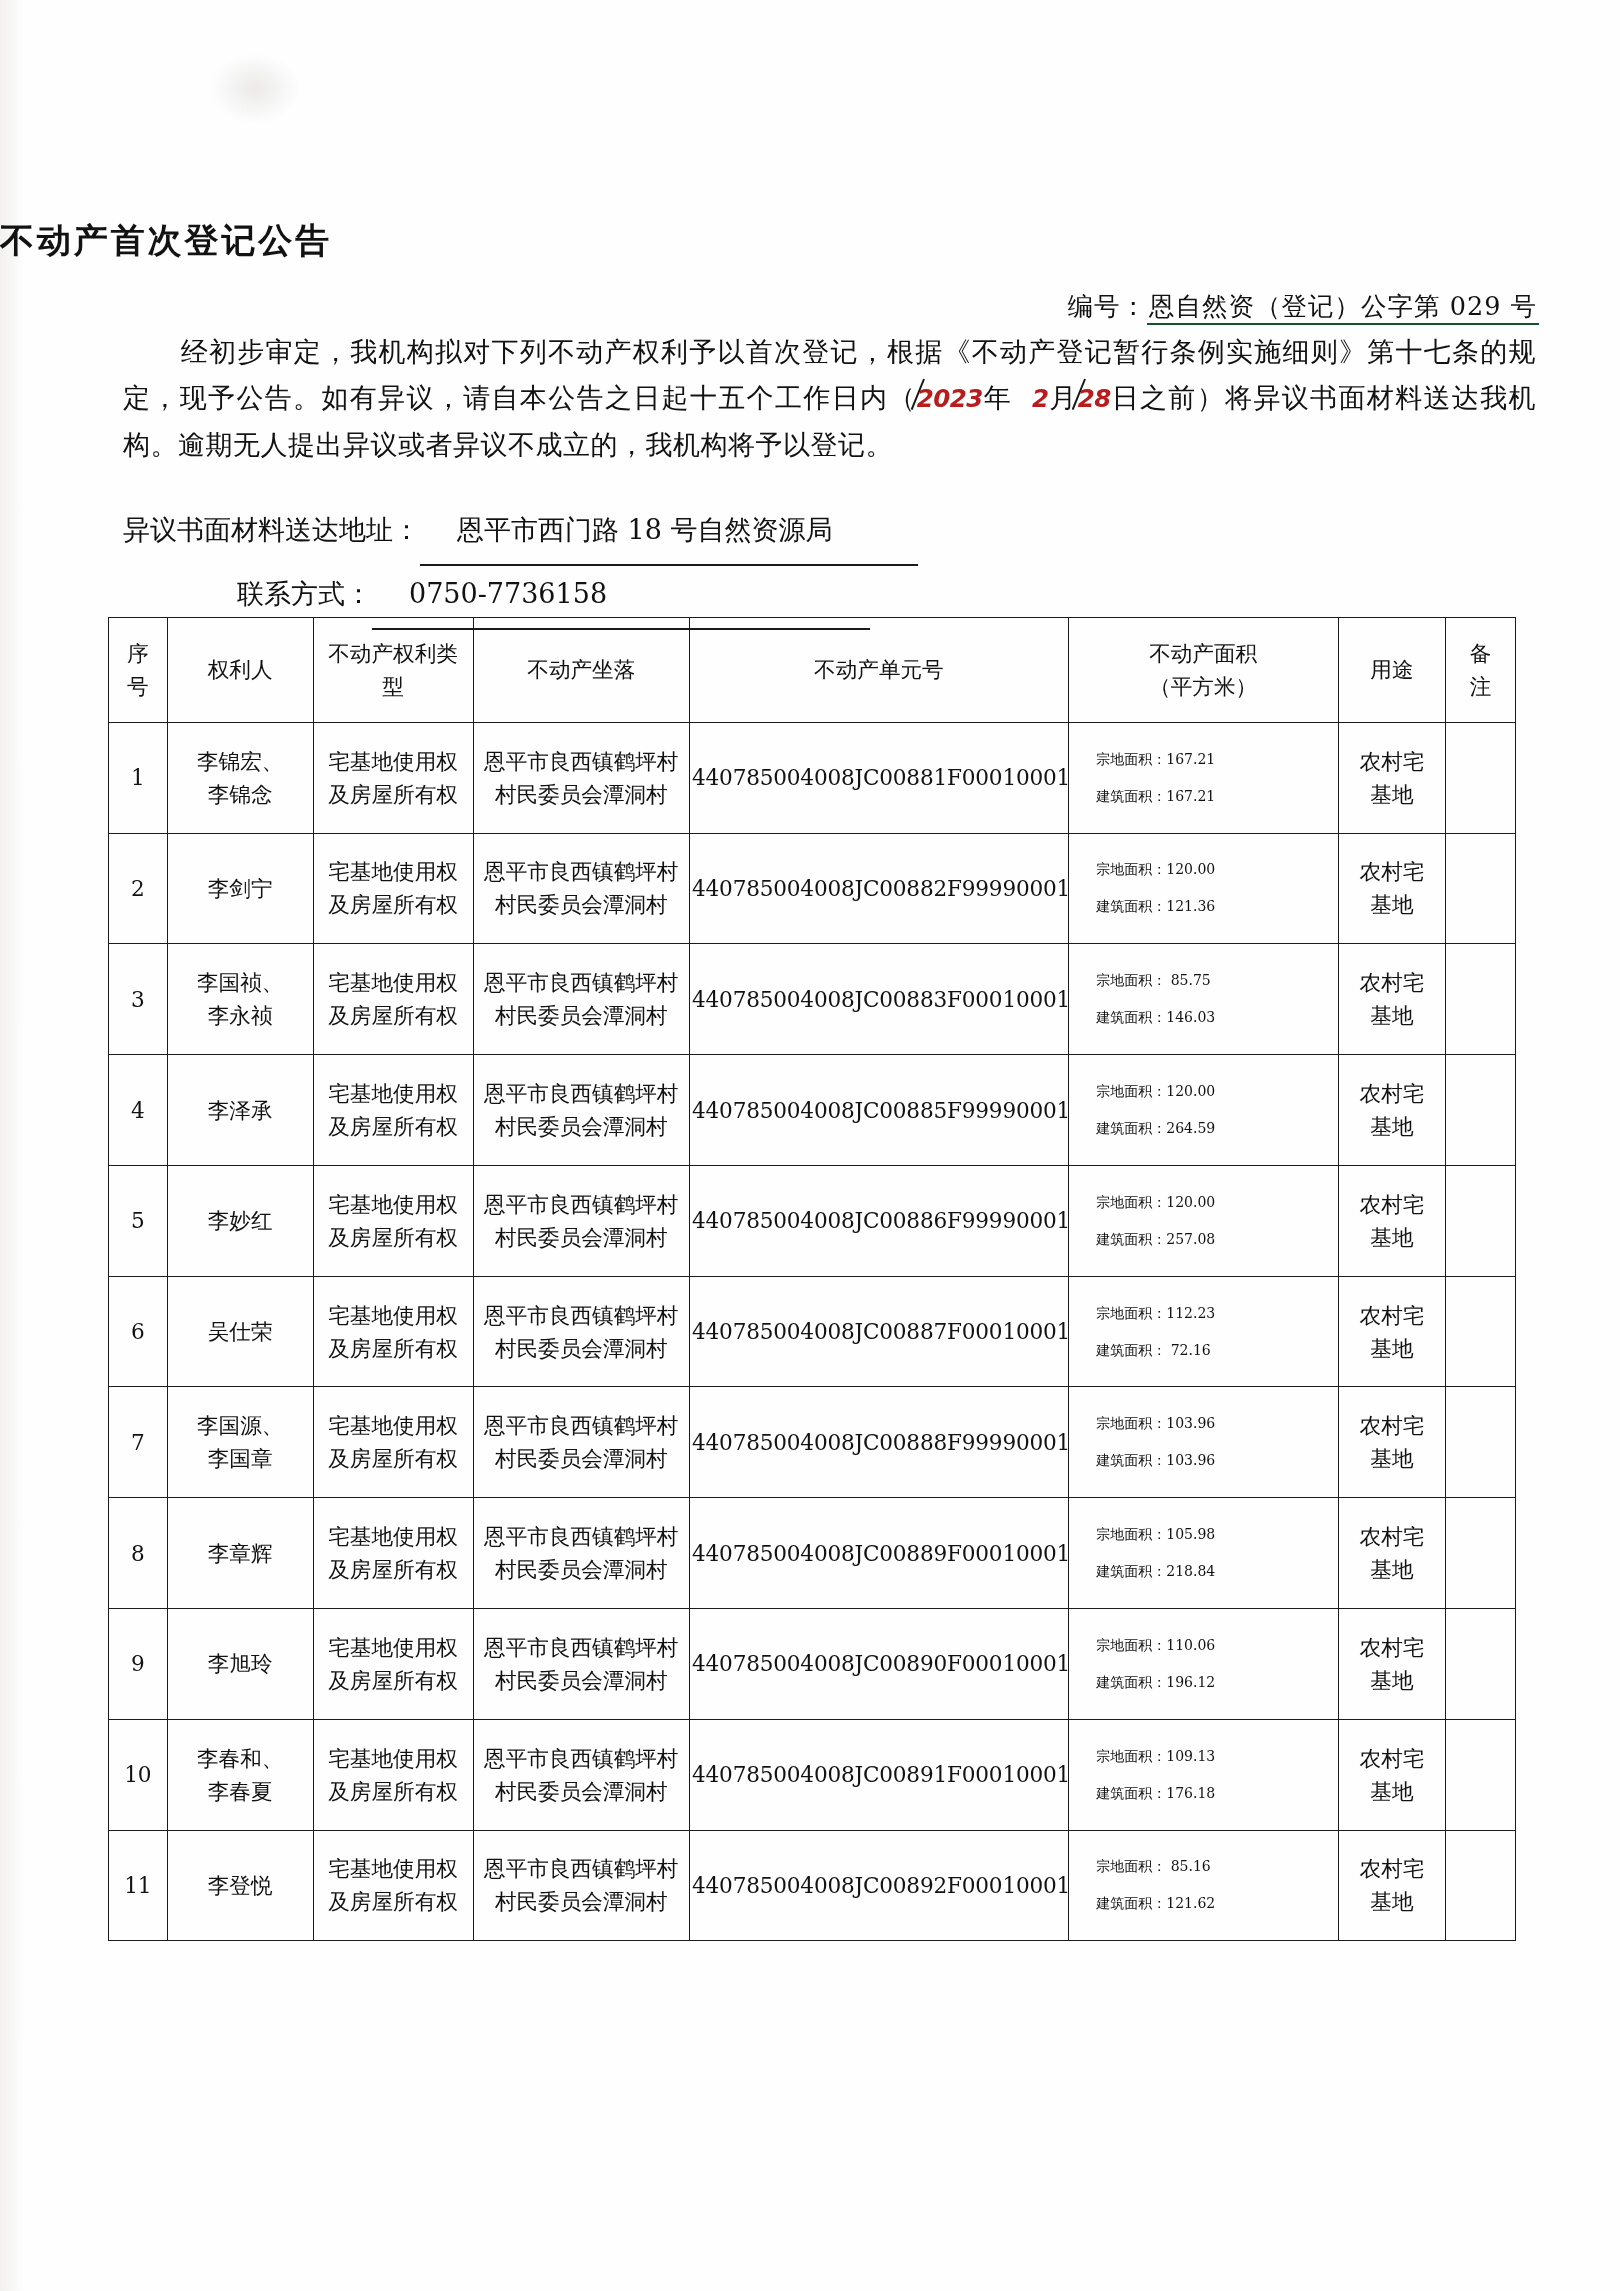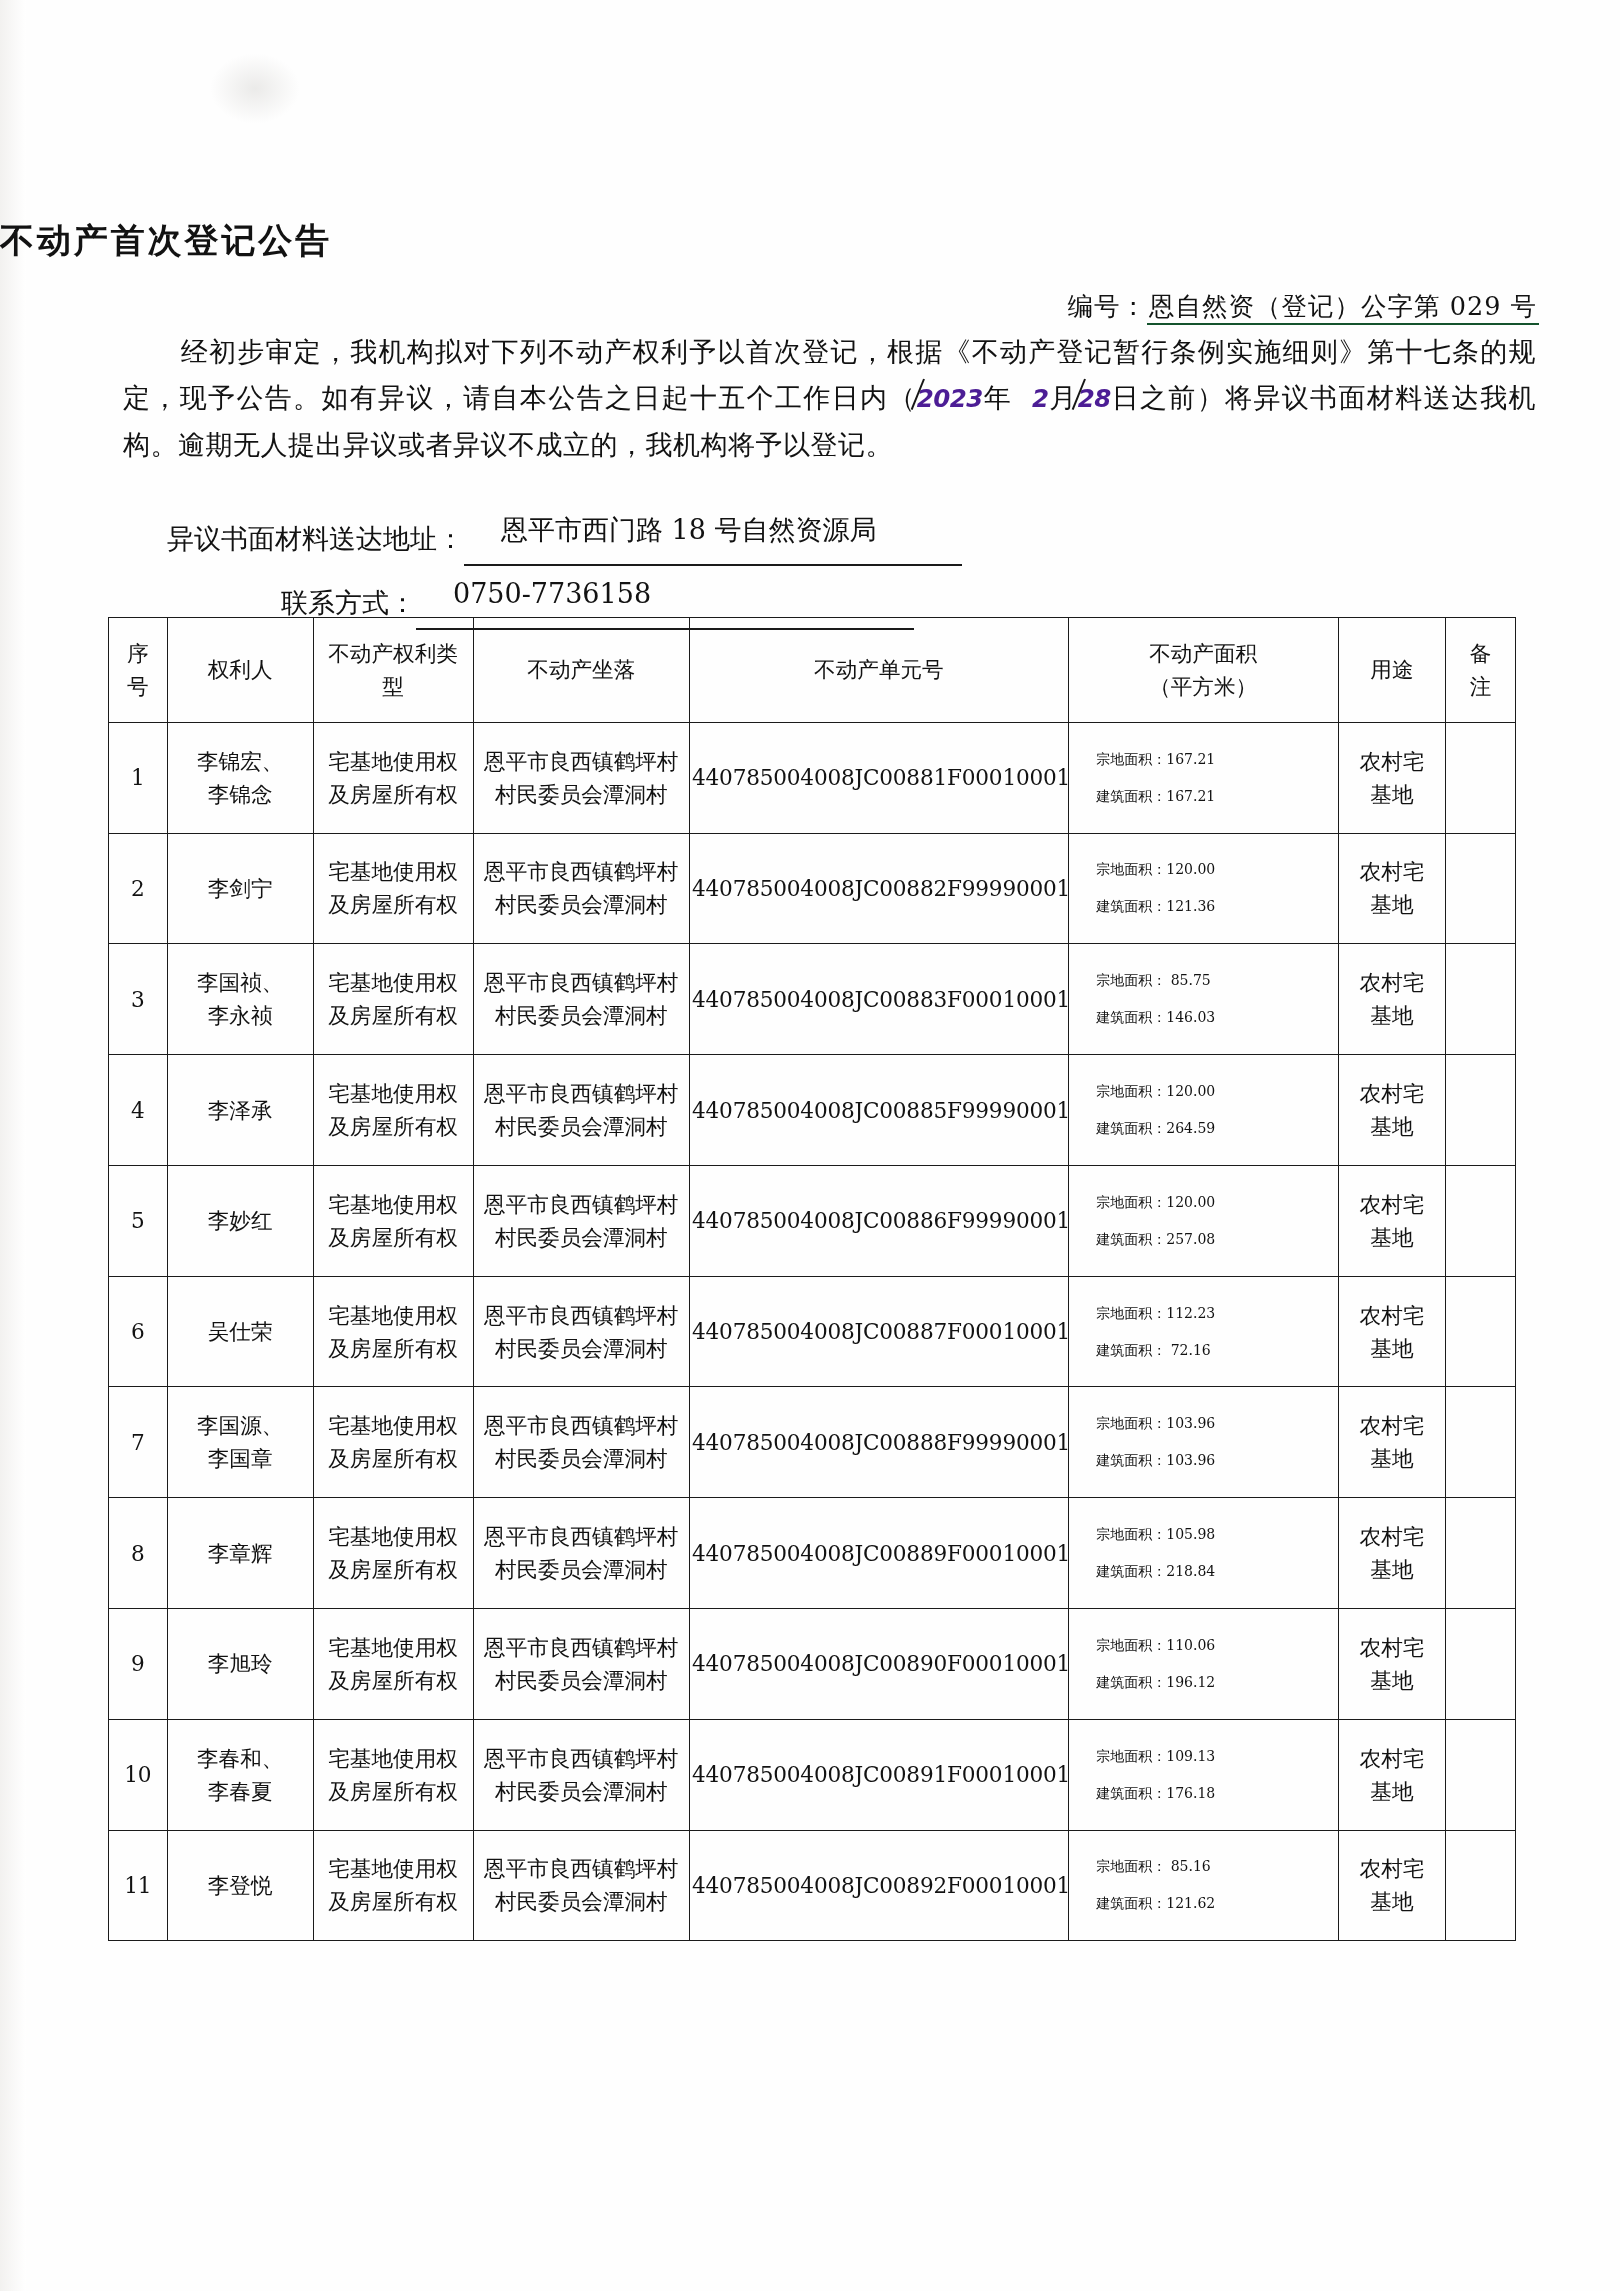--- a/index.html
+++ b/index.html
@@ -67,21 +67,21 @@
     text-justify: inter-ideograph;
     letter-spacing: 0.5px;
   }
   .body-text .indent { display: inline-block; width: 57px; }
 
   .hand {
     font-family: "DejaVu Sans", "Liberation Sans", sans-serif;
     font-style: italic;
     font-weight: 700;
     font-size: 24.5px;
-    color: #4c1d95;
+    color: #b91c1c;
     position: relative;
     letter-spacing: -0.5px;
   }
   .hand.slash::after {
     content: "";
     position: absolute;
     left: 5.9px; top: -4.9px;
     width: 2px; height: 33px;
     background: #161616;
     transform: rotate(22deg);
@@ -89,21 +89,21 @@
   }
 
   .contact-block {
     position: absolute;
     left: 123px;
     top: 502px;
     width: 980px;
     font-size: 27px;
     line-height: 55px;
   }
-  .contact-row { display: flex; align-items: flex-end; margin-left: 44px; }
+  .contact-row { display: flex; align-items: flex-start; }
   .contact-label { white-space: nowrap; }
   .contact-label.indent2 { padding-left: 114px; }
   .contact-value {
     flex: 1;
     border-bottom: 2.5px solid #1a1a1a;
     padding-left: 37px;
     padding-bottom: 7px;
     max-width: 461px;
   }
 

